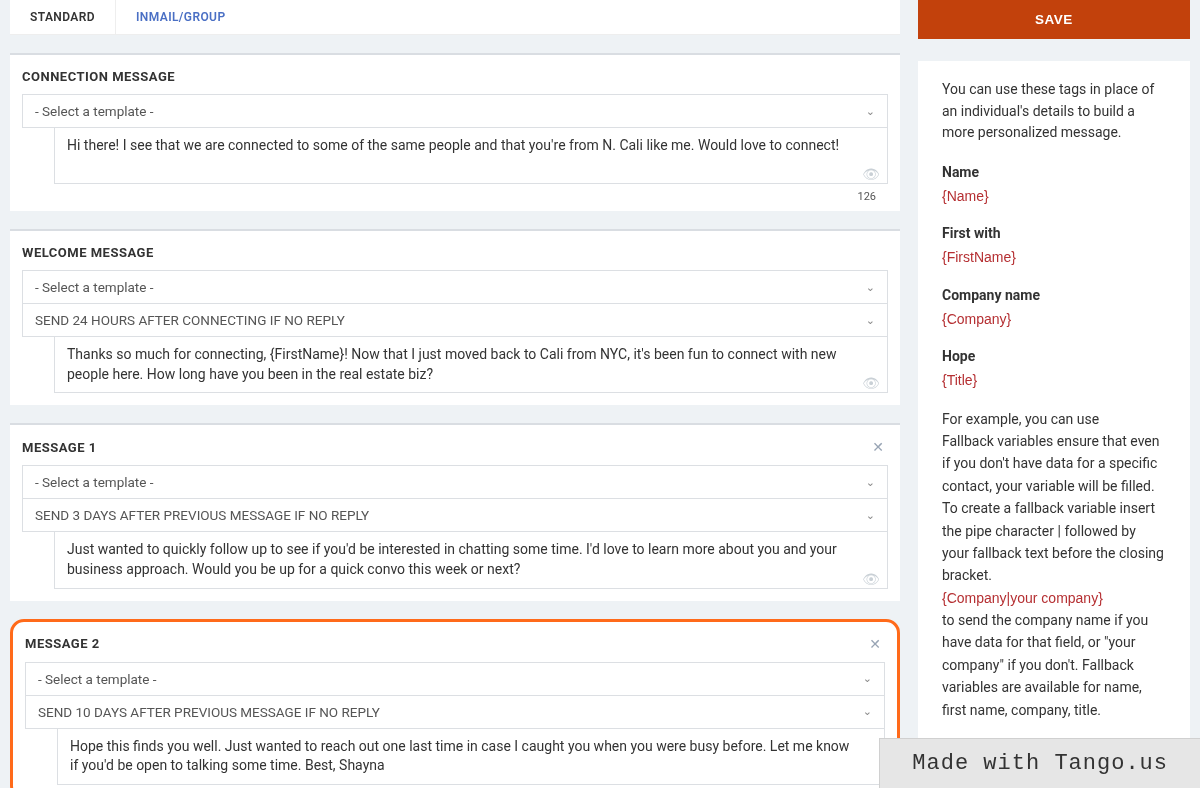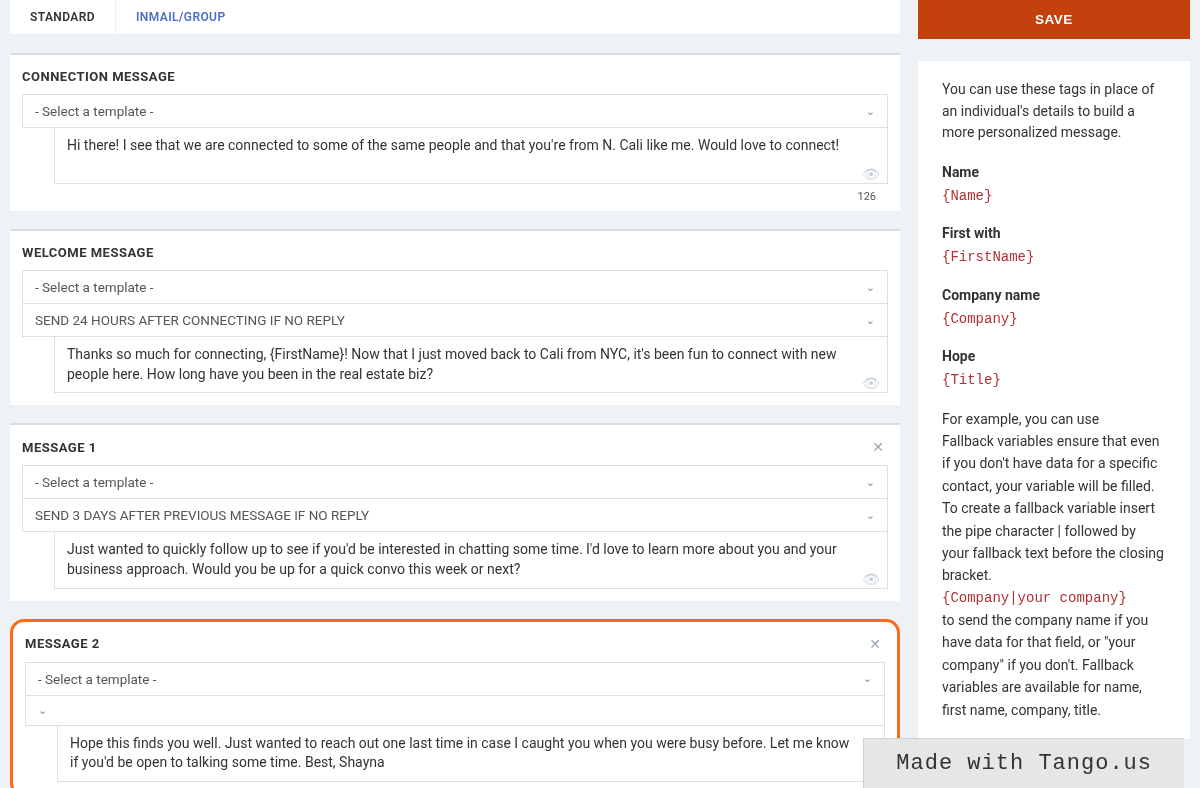--- a/index.html
+++ b/index.html
@@ -24,23 +24,23 @@
 .textarea-wrap { position: relative; margin-top: 0; margin-left: 32px; }
 .textarea { width: 100%; border: 1px solid #dcdfe3; border-top: none; padding: 8px 30px 8px 12px; font-size: 14px; color: #333; font-family: inherit; resize: none; line-height: 1.4; min-height: 48px; }
 .textarea.tall { min-height: 56px; }
 .eye-icon { position: absolute; right: 8px; bottom: 6px; color: #c9d0d6; font-size: 14px; }
 .counter { text-align: right; font-size: 11px; color: #555; padding: 2px 12px 0 0; }
 .save-btn { width: 100%; background: #c2410c; color: #fff; border: none; padding: 12px 0; font-size: 13.5px; font-weight: 600; letter-spacing: 0.5px; cursor: pointer; margin-bottom: 22px; }
 .help-panel { background: #fff; padding: 18px 24px; font-size: 14px; color: #333; line-height: 1.55; }
 .help-panel p { margin-bottom: 18px; }
 .help-panel .tag-group { margin-bottom: 16px; }
 .help-panel .tag-label { font-weight: 700; margin-bottom: 2px; }
-.help-panel .tag-token { color: #b52f32; font-family: Liberation Mono, monospace; }
+.help-panel .tag-token { color: #b52f32; font-family: Liberation Sans, sans-serif; }
 .help-panel .fallback-text { line-height: 1.6; }
-.watermark { position: fixed; right: 16px; bottom: 0; background: #e6e6e6; border-top: 1px solid #d0d0d0; border-left: 1px solid #d0d0d0; padding: 12px 32px; font-family: "Courier New", monospace; font-size: 22px; color: #333; letter-spacing: 1px; }
+.watermark { position: fixed; right: 0; bottom: 0; background: #e6e6e6; border-top: 1px solid #d0d0d0; border-left: 1px solid #d0d0d0; padding: 12px 32px; font-family: "Courier New", monospace; font-size: 22px; color: #333; letter-spacing: 1px; }
 </style>
 </head>
 <body>
 
 <div class="container">
   <div class="main">
     <div class="tabs">
       <div class="tab active">STANDARD</div>
       <div class="tab inactive">INMAIL/GROUP</div>
     </div>
@@ -107,20 +107,21 @@
       <div class="section-header">
         <div class="section-title">MESSAGE 2</div>
         <span class="close-x">✕</span>
       </div>
       <div class="section-body">
         <div class="select-row">
           <span class="select-label">- Select a template -</span>
           <span class="chevron">⌄</span>
         </div>
         <div class="select-row">
+          <span class="select-label">SEND 10 DAYS AFTER PREVIOUS MESSAGE IF NO REPLY</span>
           <span class="chevron">⌄</span>
         </div>
         <div class="textarea-wrap">
           <textarea class="textarea tall" style="">Hope this finds you well. Just wanted to reach out one last time in case I caught you when you were busy before. Let me know if you'd be open to talking some time. Best, Shayna</textarea>
         </div>
       </div>
     </div>
 
   </div>
 

